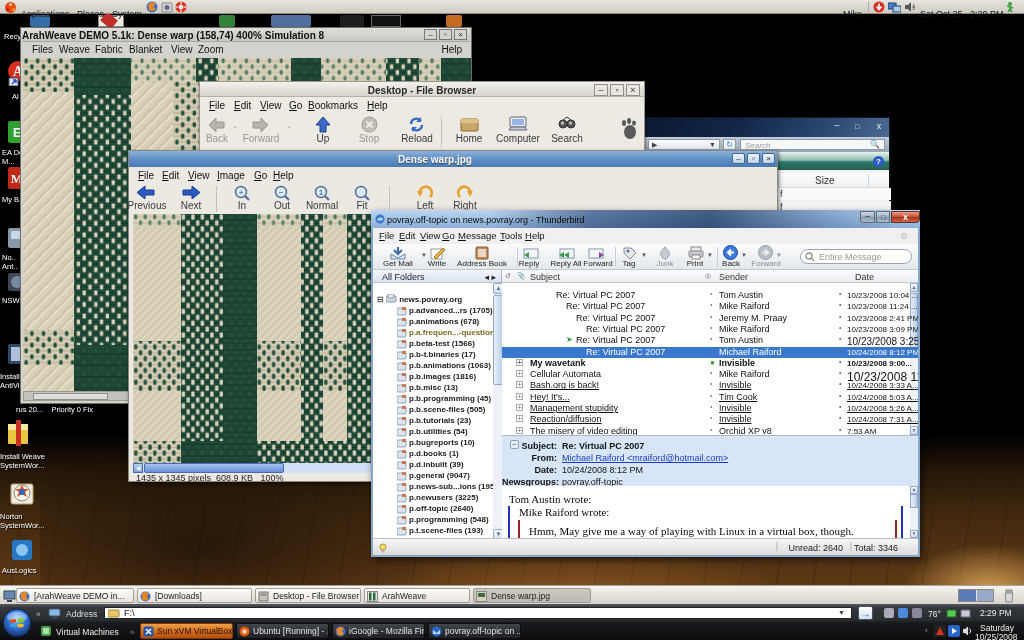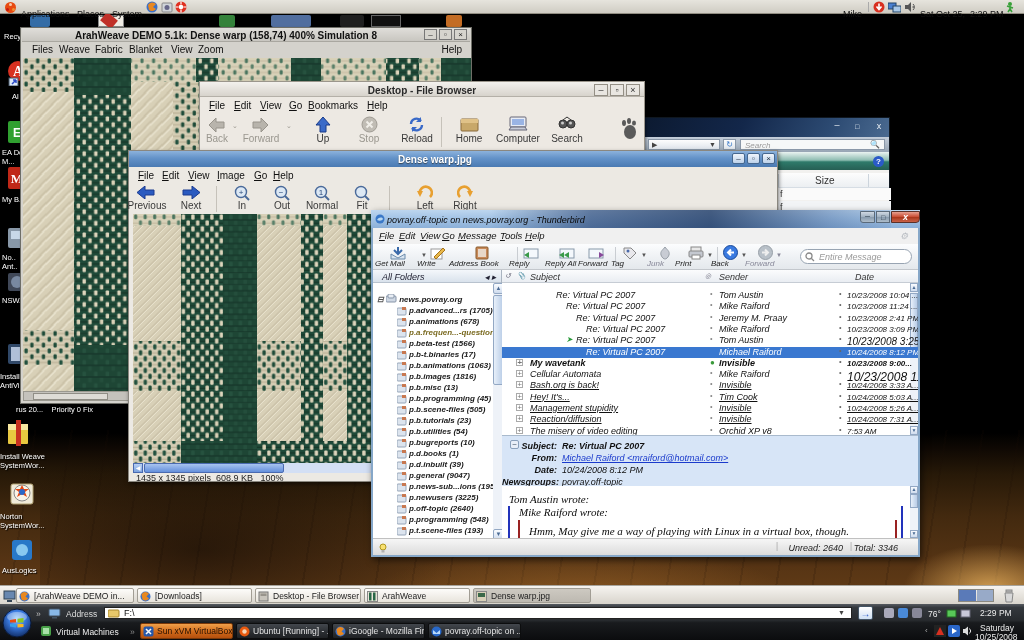--- a/index.html
+++ b/index.html
@@ -10,21 +10,21 @@
 linear-gradient(180deg,#000 0%,#000 71%,#110a04 74%,#271908 78%,#42290f 85%,#563414 93%,#643d17 100%);}
 #woodshine{left:360px;top:544px;width:440px;height:60px;background:radial-gradient(ellipse at 50% 100%,rgba(190,125,50,.45),rgba(185,120,48,0) 70%);}
 #woodshine2{left:905px;top:545px;width:130px;height:59px;background:radial-gradient(ellipse at 65% 75%,rgba(235,180,95,.8),rgba(235,180,95,0) 72%);}
 #wooddark{left:40px;top:450px;width:400px;height:154px;background:radial-gradient(ellipse at 40% 65%,rgba(8,4,2,.55),rgba(8,4,2,0) 75%);}
 #planks{left:0;top:430px;width:1024px;height:174px;background:repeating-linear-gradient(99deg,rgba(0,0,0,0) 0 34px,rgba(25,12,4,.5) 34px 36px);opacity:.32;}
 
 .dlab{position:absolute;font-size:7.5px;color:#fff;text-shadow:1px 1px 1px #000;white-space:nowrap;}
 
 #arah{left:20px;top:27px;width:452px;height:377px;background:#d4d2cc;border:1px solid #6f6f68;box-shadow:1px 1px 2px rgba(0,0,0,.5);}
 #arah .tbar{position:absolute;left:1px;top:0;right:1px;height:14px;background:linear-gradient(180deg,#e0deda,#c8c6c0);border-bottom:1px solid #a9a7a0;}
-#arah .title{position:absolute;left:0;right:40px;top:2px;text-align:center;font-size:10px;font-weight:bold;color:#111;}
+#arah .title{position:absolute;left:0;right:40px;top:2px;font-size:10px;font-weight:bold;color:#111;}
 .awbtn{position:absolute;top:1px;width:13px;height:11px;background:#d6d4ce;border:1px solid #777;font-size:8px;line-height:9px;text-align:center;color:#222;}
 #arah .menu{position:absolute;left:1px;top:14px;right:1px;height:16px;background:#d4d2cc;font-size:10px;color:#111;}
 #arah .menu span{position:absolute;top:2px;}
 #arah .fab{position:absolute;left:2px;top:30px;width:448px;height:335px;}
 #arah .hscr{position:absolute;left:2px;bottom:2px;width:448px;height:10px;background:#c4c2bc;border:1px solid #9a988f;}
 #arah .hscr .th{position:absolute;left:9px;top:1px;width:75px;height:7px;background:#dedcd6;border:1px solid #908e86;}
 
 #fb{left:199px;top:81px;width:446px;height:220px;background:#ede9e3;border:1px solid #9b968c;box-shadow:1px 2px 3px rgba(0,0,0,.45);}
 #fb .tbar{position:absolute;left:0;top:0;width:100%;height:15px;background:linear-gradient(180deg,#f3f1ed,#d7d3cc);border-bottom:1px solid #b4b0a8;}
 #fb .title{position:absolute;left:0;right:0;top:3px;text-align:center;font-size:10px;font-weight:bold;color:#2a2a2a;}
@@ -46,28 +46,28 @@
 #viewer .img{position:absolute;left:4px;top:63px;width:642px;height:249px;background:#dcd4bc;}
 #viewer .hscr{position:absolute;left:4px;top:312px;width:642px;height:10px;background:#d3dff4;}
 #viewer .stat{position:absolute;left:0;top:322px;width:100%;height:9px;font-size:9px;color:#222;}
 
 #expl{left:644px;top:117px;width:246px;height:440px;background:#f2f1ef;border:1px solid #0f1720;}
 #expl .tbar{position:absolute;left:0;top:0;width:100%;height:19px;background:linear-gradient(115deg,#0c1a31 0%,#13274a 40%,#2c4a72 75%,#4a6a90 100%);}
 #expl .addr{position:absolute;left:0;top:19px;width:100%;height:15px;background:linear-gradient(180deg,#c3cdd9,#97a5b4);}
 #expl .cmd{position:absolute;left:0;top:34px;width:100%;height:18px;background:linear-gradient(180deg,#eaf3f1 0%,#8fbdb2 45%,#2e7a6a 55%,#265f54 100%);}
 #expl .hdr{position:absolute;left:0;top:55px;width:100%;height:15px;background:linear-gradient(180deg,#fdfdfd,#eceff2);border-bottom:1px solid #d6dde4;color:#333;font-size:10px;}
 
-#tb{left:371px;top:210px;width:549px;height:347px;background:#f0f0f0;border:2px solid #86a7c8;box-shadow:2px 3px 7px rgba(0,0,0,.6);font-style:italic;}
+#tb{left:371px;top:210px;width:549px;height:347px;background:#f0f0f0;border:2px solid #86a7c8;box-shadow:2px 3px 7px rgba(0,0,0,.6);}
 #tb .tbar{position:absolute;left:-2px;top:-2px;width:549px;height:18px;background:linear-gradient(180deg,#bdd6ef 0%,#a4c4e6 45%,#8cb0d8 100%);}
 #tb .tglass{position:absolute;left:120px;top:0;width:400px;height:18px;background:linear-gradient(90deg,rgba(30,60,110,0) 0%,rgba(22,48,95,.55) 25%,rgba(12,36,78,.68) 55%,rgba(40,75,130,.3) 85%,rgba(90,125,170,.1) 100%);}
 #tb .title{position:absolute;left:16px;top:5px;font-size:9px;color:#0a0a0a;}
 #tb .menu{position:absolute;left:0;top:16px;width:545px;height:16px;background:#f0f0f0;font-size:9.5px;color:#111;}
 #tb .menu span{position:absolute;top:2px;}
 #tb .tools{position:absolute;left:0;top:32px;width:545px;height:26px;background:linear-gradient(180deg,#fcfdfe 0%,#eef1f4 55%,#e4e8ec 100%);border-bottom:1px solid #c3c7cc;}
-.tbi{position:absolute;font-size:8px;color:#222;text-align:left;}
+.tbi{position:absolute;font-size:8px;color:#222;text-align:center;}
 .tsep{position:absolute;top:3px;width:1px;height:20px;background:#c9cdd2;}
 #tb .fold{position:absolute;left:0;top:58px;width:129px;height:268px;background:#fff;border-right:1px solid #aab4c0;}
 #tb .fhdr{position:absolute;left:0;top:0;width:100%;height:13px;background:linear-gradient(180deg,#f4f7fb,#d9e2ec);border-bottom:1px solid #b8c2ce;font-size:9px;color:#223;}
 .frow{position:absolute;font-size:8px;font-weight:bold;color:#1a1a1a;white-space:nowrap;}
 #tb .mlist{position:absolute;left:129px;top:58px;width:416px;height:165px;background:#fff;overflow:hidden;}
 #tb .mhdr{position:absolute;left:0;top:0;width:100%;height:13px;background:linear-gradient(180deg,#fbfcfd,#e9edf2);border-bottom:1px solid #c6ccd4;font-size:9px;color:#333;}
 .mrow{position:absolute;left:0;width:100%;height:11px;font-size:9px;color:#111;white-space:nowrap;}
 .mrow span{position:absolute;top:0;}
 #tb .hpane{position:absolute;left:129px;top:223px;width:416px;height:51px;background:#d7e5f7;border-top:1px solid #a9bacd;font-size:9px;color:#111;}
 .hlab{position:absolute;font-weight:bold;text-align:right;width:50px;}

